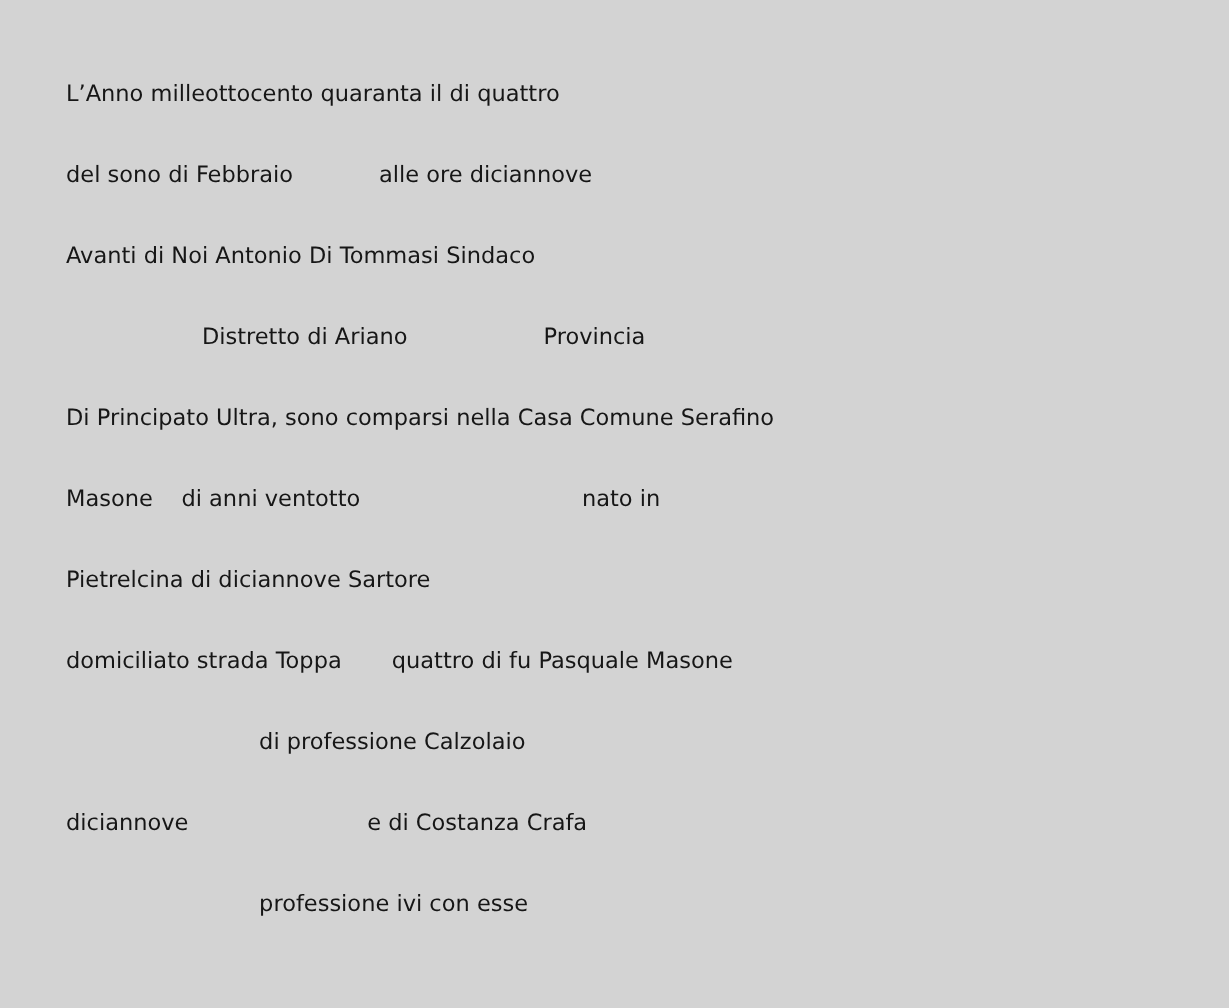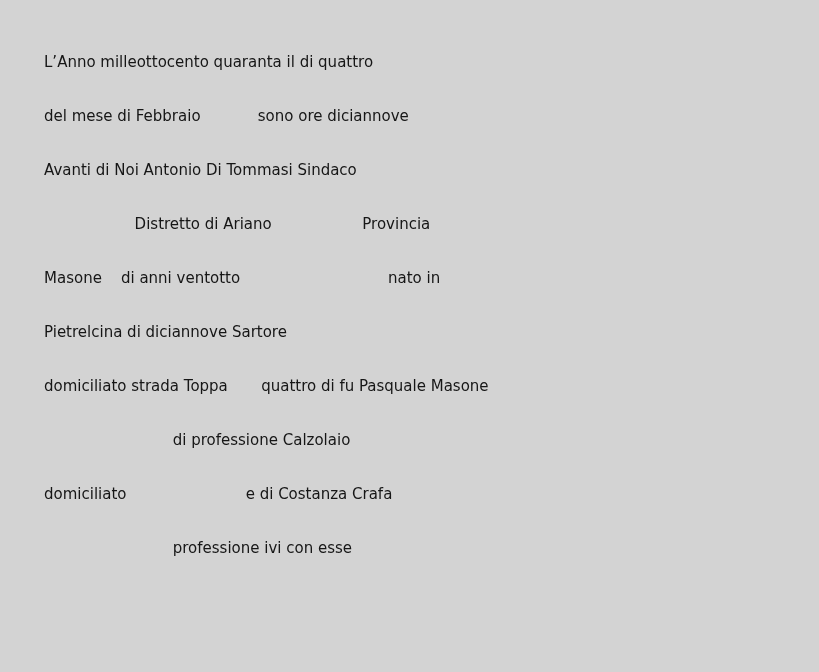--- a/index.html
+++ b/index.html
@@ -22,28 +22,29 @@
   }
   .line {
     min-height: 18px;
   }
 </style>
 </head>
 <body style="background: rgb(211, 211, 211);">
 
 <div class="doc" style="color: rgb(22, 22, 22);">
   <div class="line">L’Anno milleottocento quaranta il di quattro</div>
-  <div class="line">del mese di Febbraio            sono ore diciannove</div>
+  <div class="line">del sono di Febbraio            alle ore diciannove</div>
   <div class="line">Avanti di Noi Antonio Di Tommasi Sindaco</div>
   <div class="line">                   Distretto di Ariano                   Provincia</div>
+  <div class="line">Di Principato Ultra, sono comparsi nella Casa Comune Serafino</div>
   <div class="line">Masone    di anni ventotto                               nato in</div>
   <div class="line">Pietrelcina di diciannove Sartore</div>
   <div class="line">domiciliato strada Toppa       quattro di fu Pasquale Masone</div>
   <div class="line">                           di professione Calzolaio</div>
-  <div class="line">domiciliato                         e di Costanza Crafa</div>
+  <div class="line">diciannove                         e di Costanza Crafa</div>
   <div class="line">                           professione ivi con esse</div>
   
   
   
   
   
   
   
   
   

